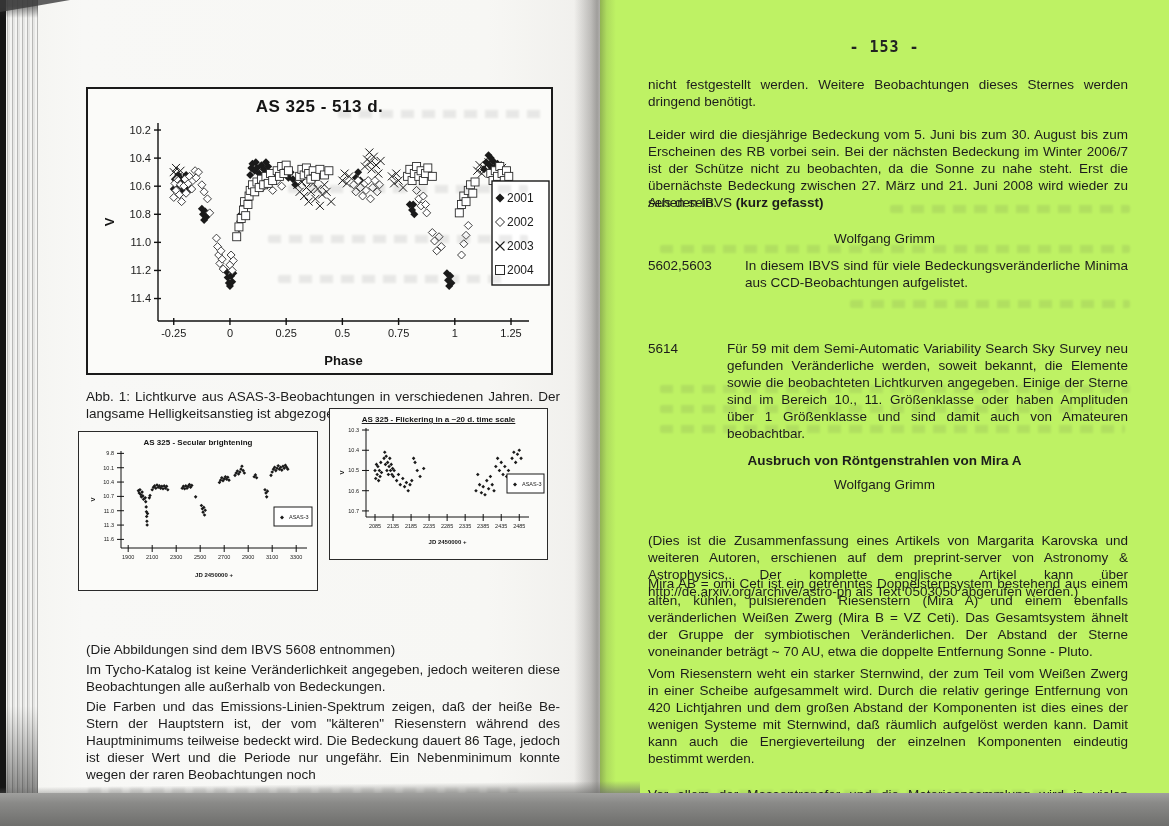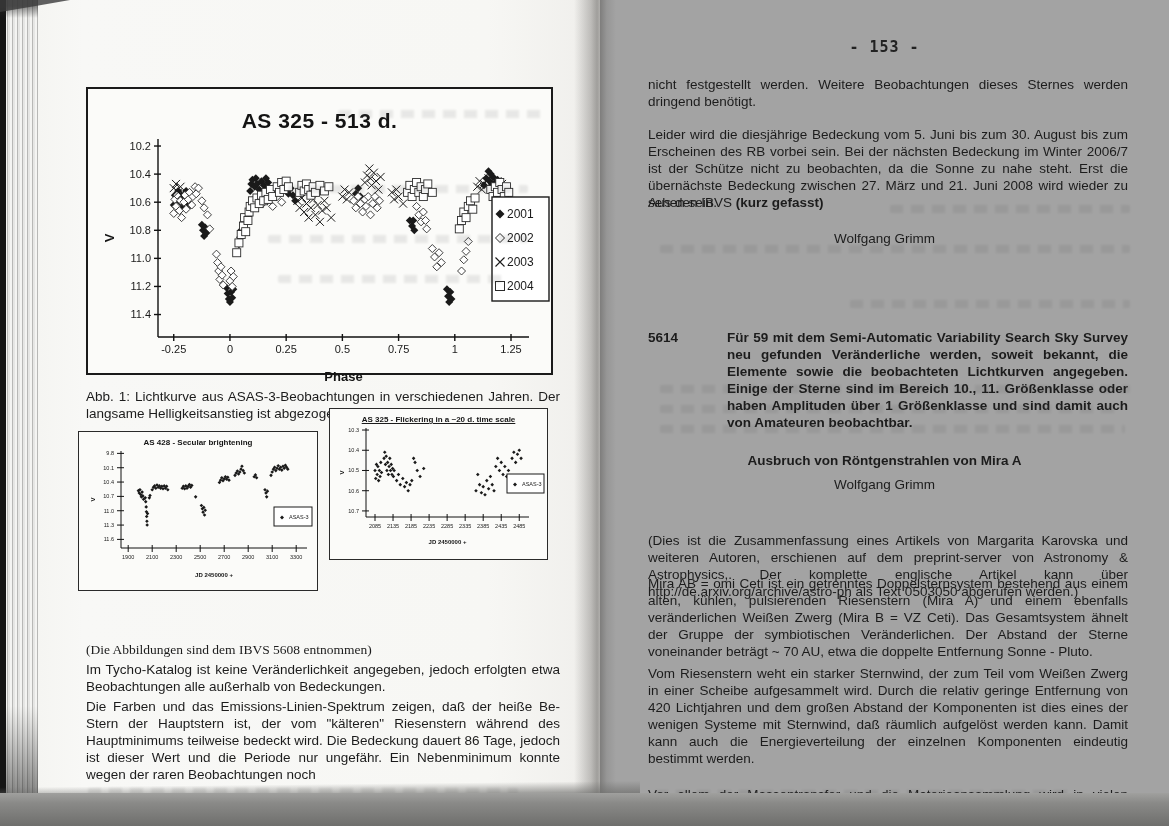--- a/index.html
+++ b/index.html
@@ -4,21 +4,21 @@
 <style>
   html,body{margin:0;padding:0;}
   body{
     width:1169px;height:826px;position:relative;overflow:hidden;
     background:#7a7a78;
     font-family:"Liberation Sans", sans-serif;
     color:#1c1c1c;
   }
   .page{position:absolute;top:0;height:826px;}
   .page-left{left:38px;width:562px;background:linear-gradient(90deg,#f5f5f2 0,#f8f8f6 8%,#f7f7f4 80%,#efeeeb 100%);}
-  .page-right{left:600px;width:569px;background:linear-gradient(90deg,#e4e3e0 0,#edecе9 4%,#ebeae7 60%,#e6e5e2 100%);background-color:#a3a3a3;}
+  .page-right{left:600px;width:569px;background:linear-gradient(90deg,#e4e3e0 0,#edecе9 4%,#ebeae7 60%,#e6e5e2 100%);background-color:#bef264;}
   .book-edge{
     position:absolute;left:0;top:0;width:38px;height:826px;z-index:5;
     background:
       linear-gradient(180deg, rgba(40,40,40,.55) 0 6px, rgba(0,0,0,0) 18px),
       linear-gradient(90deg,#141414 0 6px, rgba(0,0,0,0) 6px),
       repeating-linear-gradient(90deg,#f4f4f2 0 2px,#b8b8b6 2px 3px,#e6e6e4 3px 5px);
     background-color:#dcdcda;
   }
   .edge-bottom-shade{
     position:absolute;left:0;bottom:0;width:38px;height:120px;z-index:6;
@@ -49,21 +49,21 @@
     letter-spacing:1px;color:#222;
   }
   p,.caption,.note{font-size:13.5px;line-height:17px;margin:0;text-align:justify;}
   .content-l{left:48px;width:474px;position:absolute;}
   .content-r{left:48px;width:480px;position:absolute;}
 
   .figure{position:absolute;background:#fbfbf9;}
   .fig-main{border:2px solid #1a1a1a;}
   .fig-small{border:1px solid #2a2a2a;}
   .fig-title{text-align:center;font-weight:bold;color:#141414;}
-  .fig-title-main{font-size:21px;margin-top:20px;letter-spacing:.5px;}
+  .fig-title-main{font-size:17px;margin-top:8px;letter-spacing:.5px;}
   .fig-title-small{font-size:8px;margin-top:6px;}
   svg{display:block;}
 
   .cap-row{position:absolute;display:flex;gap:18px;}
   .cap-col1{width:214px;}
   .cap-col2{width:242px;}
 
   .ibvs-item{position:absolute;display:flex;}
   .ibvs-num{flex:none;font-size:13.5px;line-height:17px;}
   .ibvs-text{flex:1;font-size:13.5px;line-height:17px;text-align:justify;}
@@ -378,21 +378,21 @@
         <path d="M407.5 124.5L416.5 133.5M407.5 133.5L416.5 124.5" stroke="#1a1a1a" stroke-width="1.125" fill="none"></path>
         <text x="419" y="133.32" font-size="12" fill="#1a1a1a">2003</text>
         <rect x="407.5" y="148.5" width="9" height="9" fill="#fff" stroke="#2a2a2a" stroke-width="1"></rect>
         <text x="419" y="157.32" font-size="12" fill="#1a1a1a">2004</text>
       </svg>
   </div>
 
   <p class="caption content-l" style="top:388px;">Abb. 1: Lichtkurve aus ASAS-3-Beobachtungen in verschiedenen Jahren. Der langsame Helligkeitsanstieg ist abgezogen.</p>
 
   <div class="figure fig-small" style="left:40px;top:431px;width:238px;height:158px;">
-    <div class="fig-title fig-title-small">AS 428 - Secular brightening</div>
+    <div class="fig-title fig-title-small">AS 325 - Secular brightening</div>
     <svg width="236" height="134" font-family="Liberation Sans, sans-serif">
         <line x1="42" y1="4" x2="42" y2="101" stroke="#111" stroke-width="1"></line>
         <line x1="42" y1="101" x2="228" y2="101" stroke="#111" stroke-width="1"></line>
         <line x1="49.2" y1="98" x2="49.2" y2="105" stroke="#111" stroke-width="1"></line>
         <text x="49.2" y="111.5" text-anchor="middle" font-size="5.5" fill="#1a1a1a">1900</text>
         <line x1="73.2" y1="98" x2="73.2" y2="105" stroke="#111" stroke-width="1"></line>
         <text x="73.2" y="111.5" text-anchor="middle" font-size="5.5" fill="#1a1a1a">2100</text>
         <line x1="97.19999999999999" y1="98" x2="97.19999999999999" y2="105" stroke="#111" stroke-width="1"></line>
         <text x="97.19999999999999" y="111.5" text-anchor="middle" font-size="5.5" fill="#1a1a1a">2300</text>
         <line x1="121.19999999999999" y1="98" x2="121.19999999999999" y2="105" stroke="#111" stroke-width="1"></line>
@@ -614,22 +614,22 @@
         <path d="M187.46017699115043 28.495454545454624L189.26017699115044 30.295454545454625L187.46017699115043 32.09545454545462L185.66017699115042 30.295454545454625Z" fill="#1a1a1a"></path>
         <path d="M189.2632743362832 24.450000000000177L191.0632743362832 26.250000000000178L189.2632743362832 28.05000000000018L187.46327433628318 26.250000000000178Z" fill="#1a1a1a"></path>
         <path d="M191.06637168141594 32.540909090909075L192.86637168141596 34.34090909090907L191.06637168141594 36.14090909090907L189.26637168141593 34.34090909090907Z" fill="#1a1a1a"></path>
         <rect x="177" y="50" width="37" height="19" fill="#fff" stroke="#1a1a1a" stroke-width="1"></rect>
         <path d="M185 58.5L187 60.5L185 62.5L183 60.5Z" fill="#1a1a1a"></path>
         <text x="192" y="62.48" font-size="5.5" fill="#1a1a1a">ASAS-3</text>
       </svg>
   </div>
 
 
-  <p class="note content-l" style="top:641px;font-family:Liberation Serif, serif;">(Die Abbildungen sind dem IBVS 5608 entnommen)</p>
-  <p class="content-l" style="top:661px;">Im Tycho-Katalog ist keine Veränderlichkeit angegeben, jedoch erfolgten etwa Beobachtungen alle außerhalb von Bedeckungen.</p>
+  <p class="note content-l" style="top:641px;">(Die Abbildungen sind dem IBVS 5608 entnommen)</p>
+  <p class="content-l" style="top:661px;">Im Tycho-Katalog ist keine Veränderlichkeit angegeben, jedoch weiteren diese Beobachtungen alle außerhalb von Bedeckungen.</p>
   <p class="content-l" style="top:698px;">Die Farben und das Emissions-Linien-Spektrum zeigen, daß der heiße Be-Stern der Hauptstern ist, der vom "kälteren" Riesenstern während des Hauptminimums teilweise bedeckt wird. Die Bedeckung dauert 86 Tage, jedoch ist dieser Wert und die Periode nur ungefähr. Ein Nebenminimum konnte wegen der raren Beobachtungen noch</p>
 
   <div class="ghost" style="left:300px;top:110px;width:210px;"></div>
   <div class="ghost" style="left:250px;top:185px;width:240px;"></div>
   <div class="ghost" style="left:230px;top:235px;width:260px;"></div>
   <div class="ghost" style="left:240px;top:275px;width:230px;"></div>
   <div class="ghost" style="left:50px;top:788px;width:430px;"></div>
 </div>
 
 <div class="gutter"></div>
@@ -638,21 +638,25 @@
   <div class="page-num" style="top:38px;">- 153 -</div>
 
   <p class="content-r" style="top:76px;">nicht festgestellt werden. Weitere Beobachtungen dieses Sternes werden dringend benötigt.</p>
   <p class="content-r" style="top:126px;">Leider wird die diesjährige Bedeckung vom 5. Juni bis zum 30. August bis zum Erscheinen des RB vorbei sein. Bei der nächsten Bedeckung im Winter 2006/7 ist der Schütze nicht zu beobachten, da die Sonne zu nahe steht. Erst die übernächste Bedeckung zwischen 27. März und 21. Juni 2008 wird wieder zu sehen sein.</p>
 
   <div class="heading-row" style="left:48px;top:195px;">
     <span>Aus den IBVS </span><span class="bold">(kurz gefasst)</span>
   </div>
   <div class="center-line" style="top:231px;">Wolfgang Grimm</div>
 
-  <div class="ibvs-item content-r" style="top:329px;font-weight:bold;">
+  <div class="ibvs-item content-r" style="top:257px;">
+    <span class="ibvs-num num-w1">5602,5603</span>
+    <span class="ibvs-text">In diesem IBVS sind für viele Bedeckungsveränderliche Minima aus CCD-Beobachtungen aufgelistet.</span>
+  </div>
+  <div class="ibvs-item content-r" style="top:340px;">
     <span class="ibvs-num num-w2">5614</span>
     <span class="ibvs-text">Für 59 mit dem Semi-Automatic Variability Search Sky Survey neu gefunden Veränderliche werden, soweit bekannt, die Elemente sowie die beobachteten Lichtkurven angegeben. Einige der Sterne sind im Bereich 10., 11. Größenklasse oder haben Amplituden über 1 Größenklasse und sind damit auch von Amateuren beobachtbar.</span>
   </div>
 
   <div class="center-line bold" style="top:453px;">Ausbruch von Röntgenstrahlen von Mira A</div>
   <div class="center-line" style="top:477px;">Wolfgang Grimm</div>
 
   <p class="content-r" style="top:523px;margin-top:9px;">(Dies ist die Zusammenfassung eines Artikels von Margarita Karovska und weiteren Autoren, erschienen auf dem preprint-server von Astronomy &amp; Astrophysics,. Der komplette englische Artikel kann über http://de.arxiv.org/archive/astro-ph als Text 0503050 abgerufen werden.)</p>
   <p class="content-r" style="top:575px;">Mira AB = omi Ceti ist ein getrenntes Doppelsternsystem bestehend aus einem alten, kühlen, pulsierenden Riesenstern (Mira A) und einem ebenfalls veränderlichen Weißen Zwerg (Mira B = VZ Ceti). Das Gesamtsystem ähnelt der Gruppe der symbiotischen Veränderlichen. Der Abstand der Sterne voneinander beträgt ~ 70 AU, etwa die doppelte Entfernung Sonne - Pluto.</p>
   <p class="content-r" style="top:665px;">Vom Riesenstern weht ein starker Sternwind, der zum Teil vom Weißen Zwerg in einer Scheibe aufgesammelt wird. Durch die relativ geringe Entfernung von 420 Lichtjahren und dem großen Abstand der Komponenten ist dies eines der wenigen Systeme mit Sternwind, daß räumlich aufgelöst werden kann. Damit kann auch die Energieverteilung der einzelnen Komponenten eindeutig bestimmt werden.</p>

